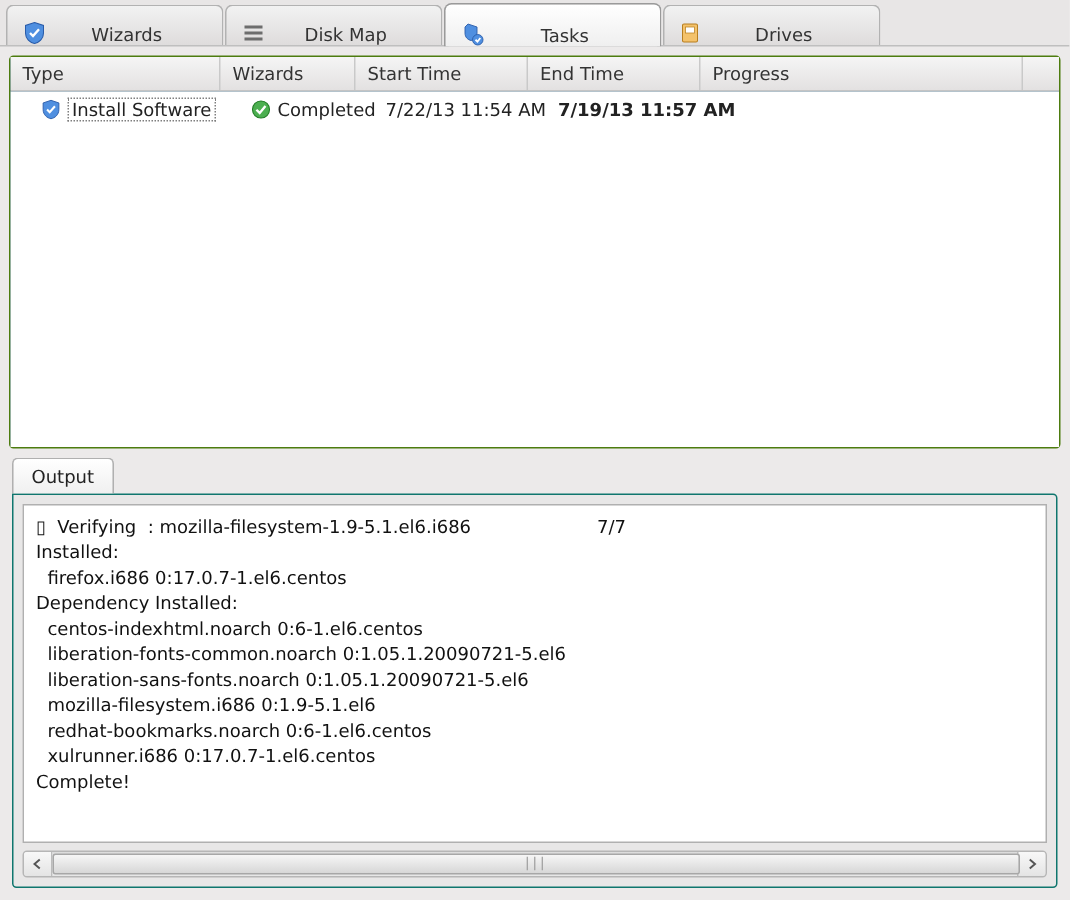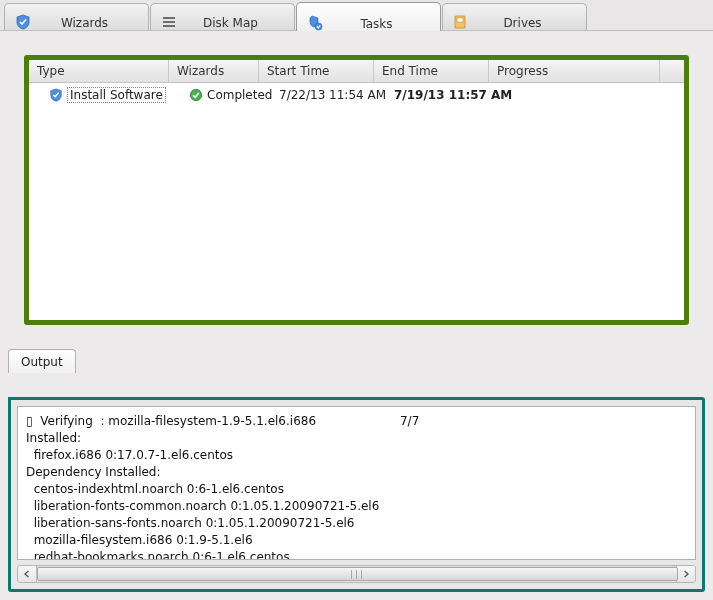--- a/index.html
+++ b/index.html
@@ -62,22 +62,22 @@
     height: 16px;
     display: inline-flex;
     align-items: center;
     justify-content: center;
     flex-shrink: 0;
   }
 
   
   .grid-panel {
     flex: 0 0 260px;
-    margin: 24px;
-    border: 5px solid #4d7c0f;
+    margin: 6px;
+    border: 1px solid #4d7c0f;
     background: #0c4a6e;
     border-radius: 3px;
     display: flex;
     flex-direction: column;
     position: relative;
     min-height: 0;
   }
   .grid-header {
     display: flex;
     background: linear-gradient(#f5f5f5, #e3e1e1);
@@ -157,28 +157,27 @@
     border-radius: 4px 4px 0 0;
     background: linear-gradient(#ffffff,#f0f0f0);
     font-size: 12px;
     color: #222;
     position: relative;
     z-index: 2;
     margin-bottom: -1px;
   }
   .output-panel {
     flex: 1;
-    border: 3px solid #0f766e;
+    border: 1px solid #0f766e;
     border-radius: 0 3px 3px 3px;
     background: #e8e7e7;
     padding: 6px;
     display: flex;
     flex-direction: column;
     min-height: 0;
-    margin-top: 24px;
   }
   .output-textbox {
     flex: 1;
     background: #ffffff;
     border: 1px solid #b0b0b0;
     padding: 6px 8px;
     font-family: "DejaVu Sans", Arial, sans-serif;
     font-size: 12px;
     line-height: 17px;
     white-space: pre;

